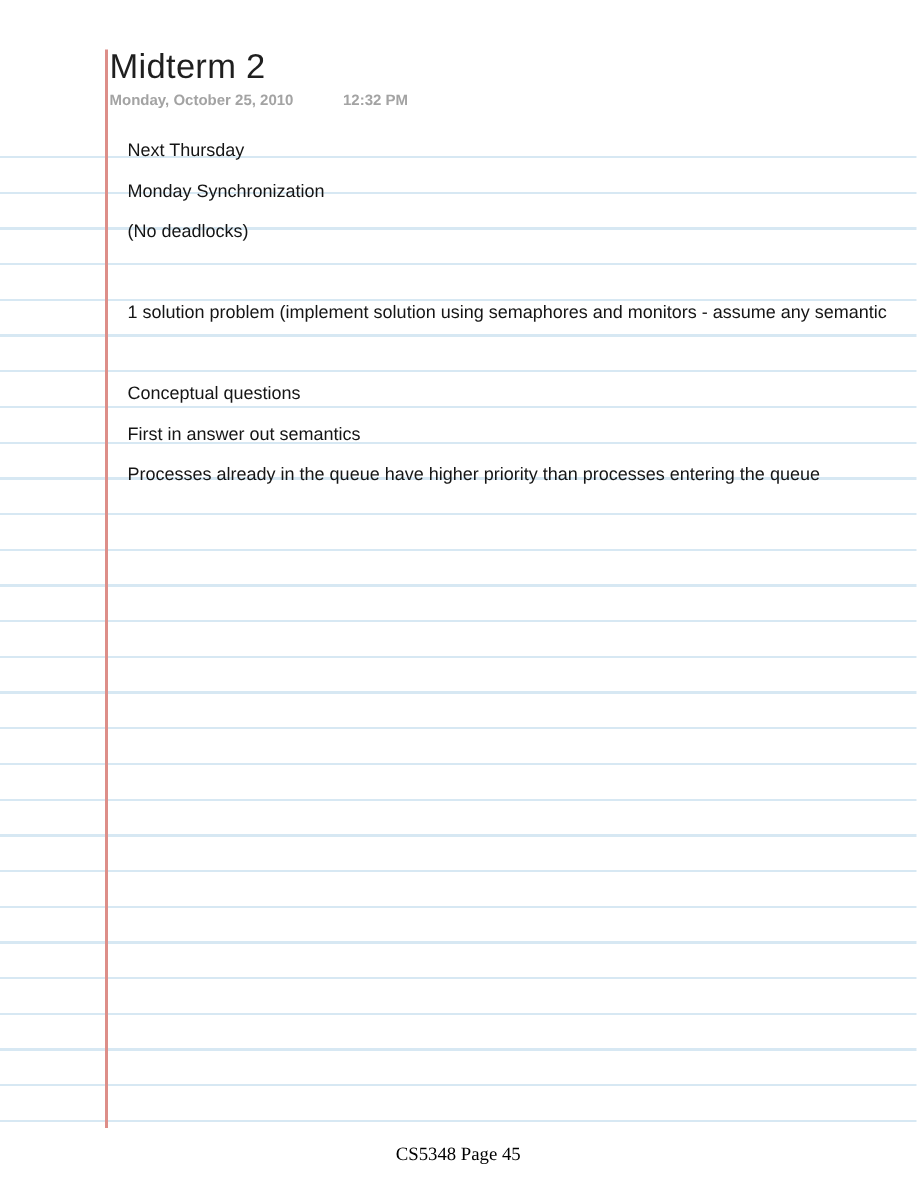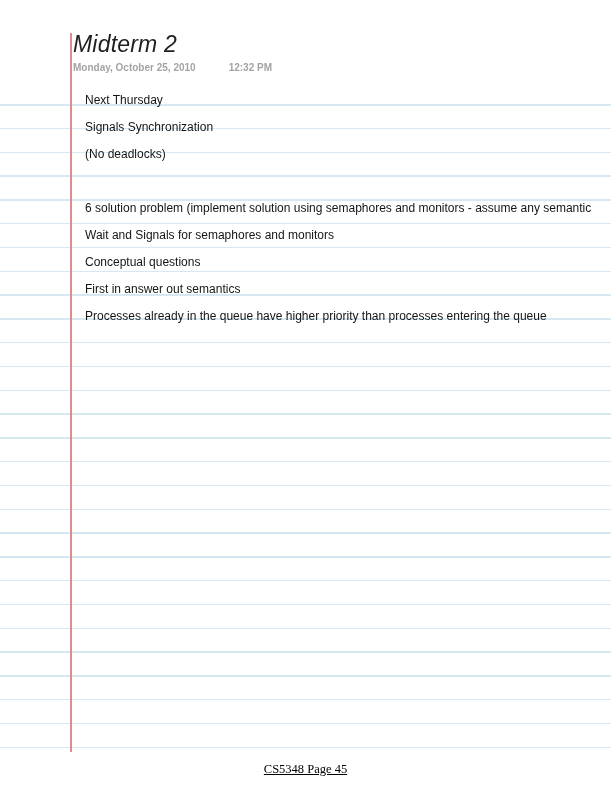--- a/index.html
+++ b/index.html
@@ -49,21 +49,20 @@
   }
   .title {
     position: absolute;
     left: 73px;
     top: 31px;
     font-size: 23px;
     line-height: 26px;
     color: var(--title-text, #1f1f1f);
     letter-spacing: 0.2px;
     white-space: nowrap;
-    font-style: italic;
   }
   .date-line {
     position: absolute;
     left: 73px;
     top: 61px;
     font-size: 10px;
     line-height: 13px;
     color: var(--date-text, #a3a3a3);
     white-space: nowrap;
     font-weight: bold;
@@ -91,42 +90,40 @@
   .note-8 { top: 309px; }
   .footer {
     position: absolute;
     left: 0;
     right: 0;
     top: 762px;
     text-align: center;
     font-family: "Liberation Serif", serif;
     font-size: 12.5px;
     color: #000000;
-    text-decoration: underline;
   }
 </style>
 </head>
 <body>
 
 <div class="page">
 
   <div class="rule-lines"></div>
 
   <div class="margin-line"></div>
 
   <div class="title">Midterm 2</div>
 
   <div class="date-line">
     <span class="date">Monday, October 25, 2010</span><span class="time">12:32 PM</span>
   </div>
 
   <div class="note note-0">Next Thursday</div>
-  <div class="note note-1">Signals Synchronization</div>
+  <div class="note note-1">Monday Synchronization</div>
   <div class="note note-2">(No deadlocks)</div>
-  <div class="note note-4">6 solution problem (implement solution using semaphores and monitors - assume any semantic</div>
-  <div class="note note-5">Wait and Signals for semaphores and monitors</div>
+  <div class="note note-4">1 solution problem (implement solution using semaphores and monitors - assume any semantic</div>
   <div class="note note-6">Conceptual questions</div>
   <div class="note note-7">First in answer out semantics</div>
   <div class="note note-8">Processes already in the queue have higher priority than processes entering the queue</div>
 
   <div class="footer">CS5348 Page 45</div>
 
 </div>
 
 </body></html>

